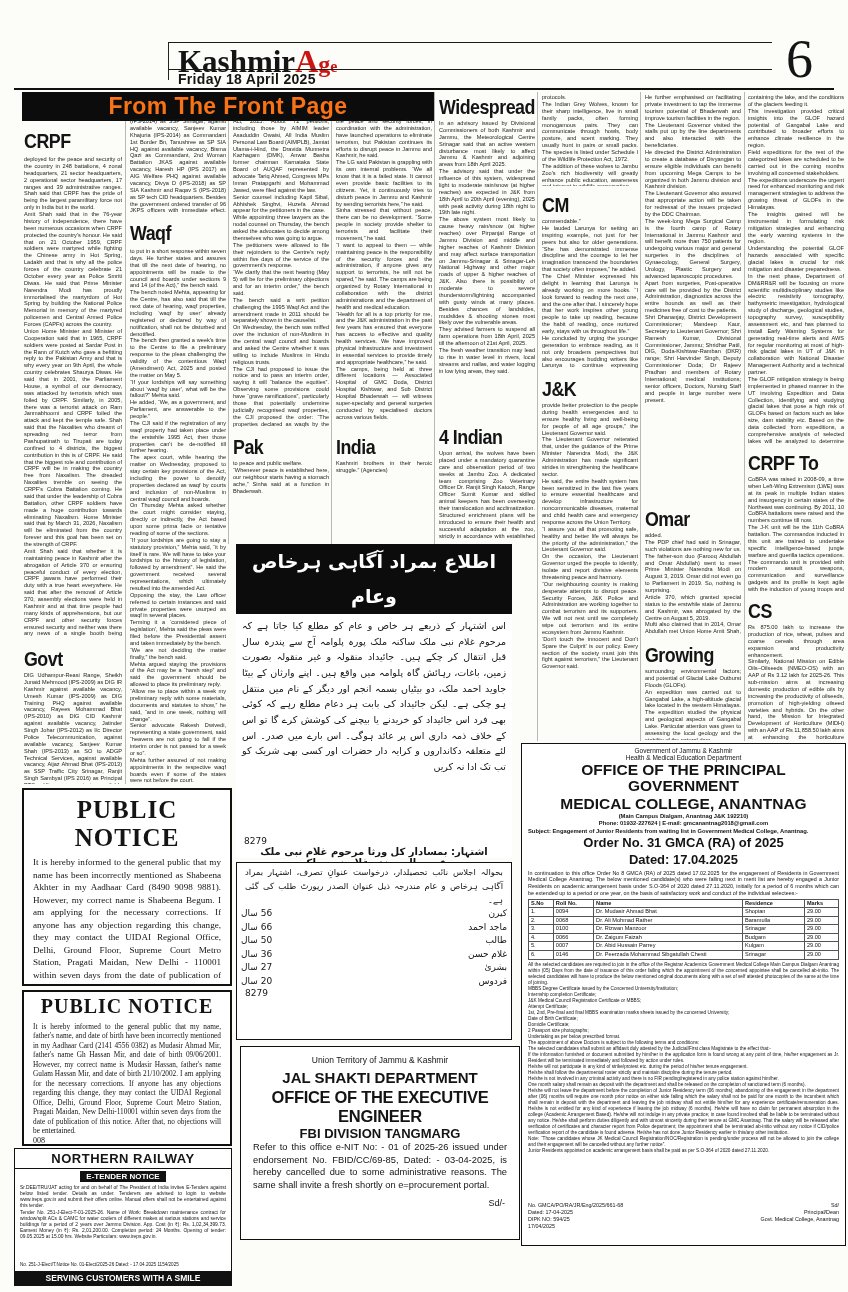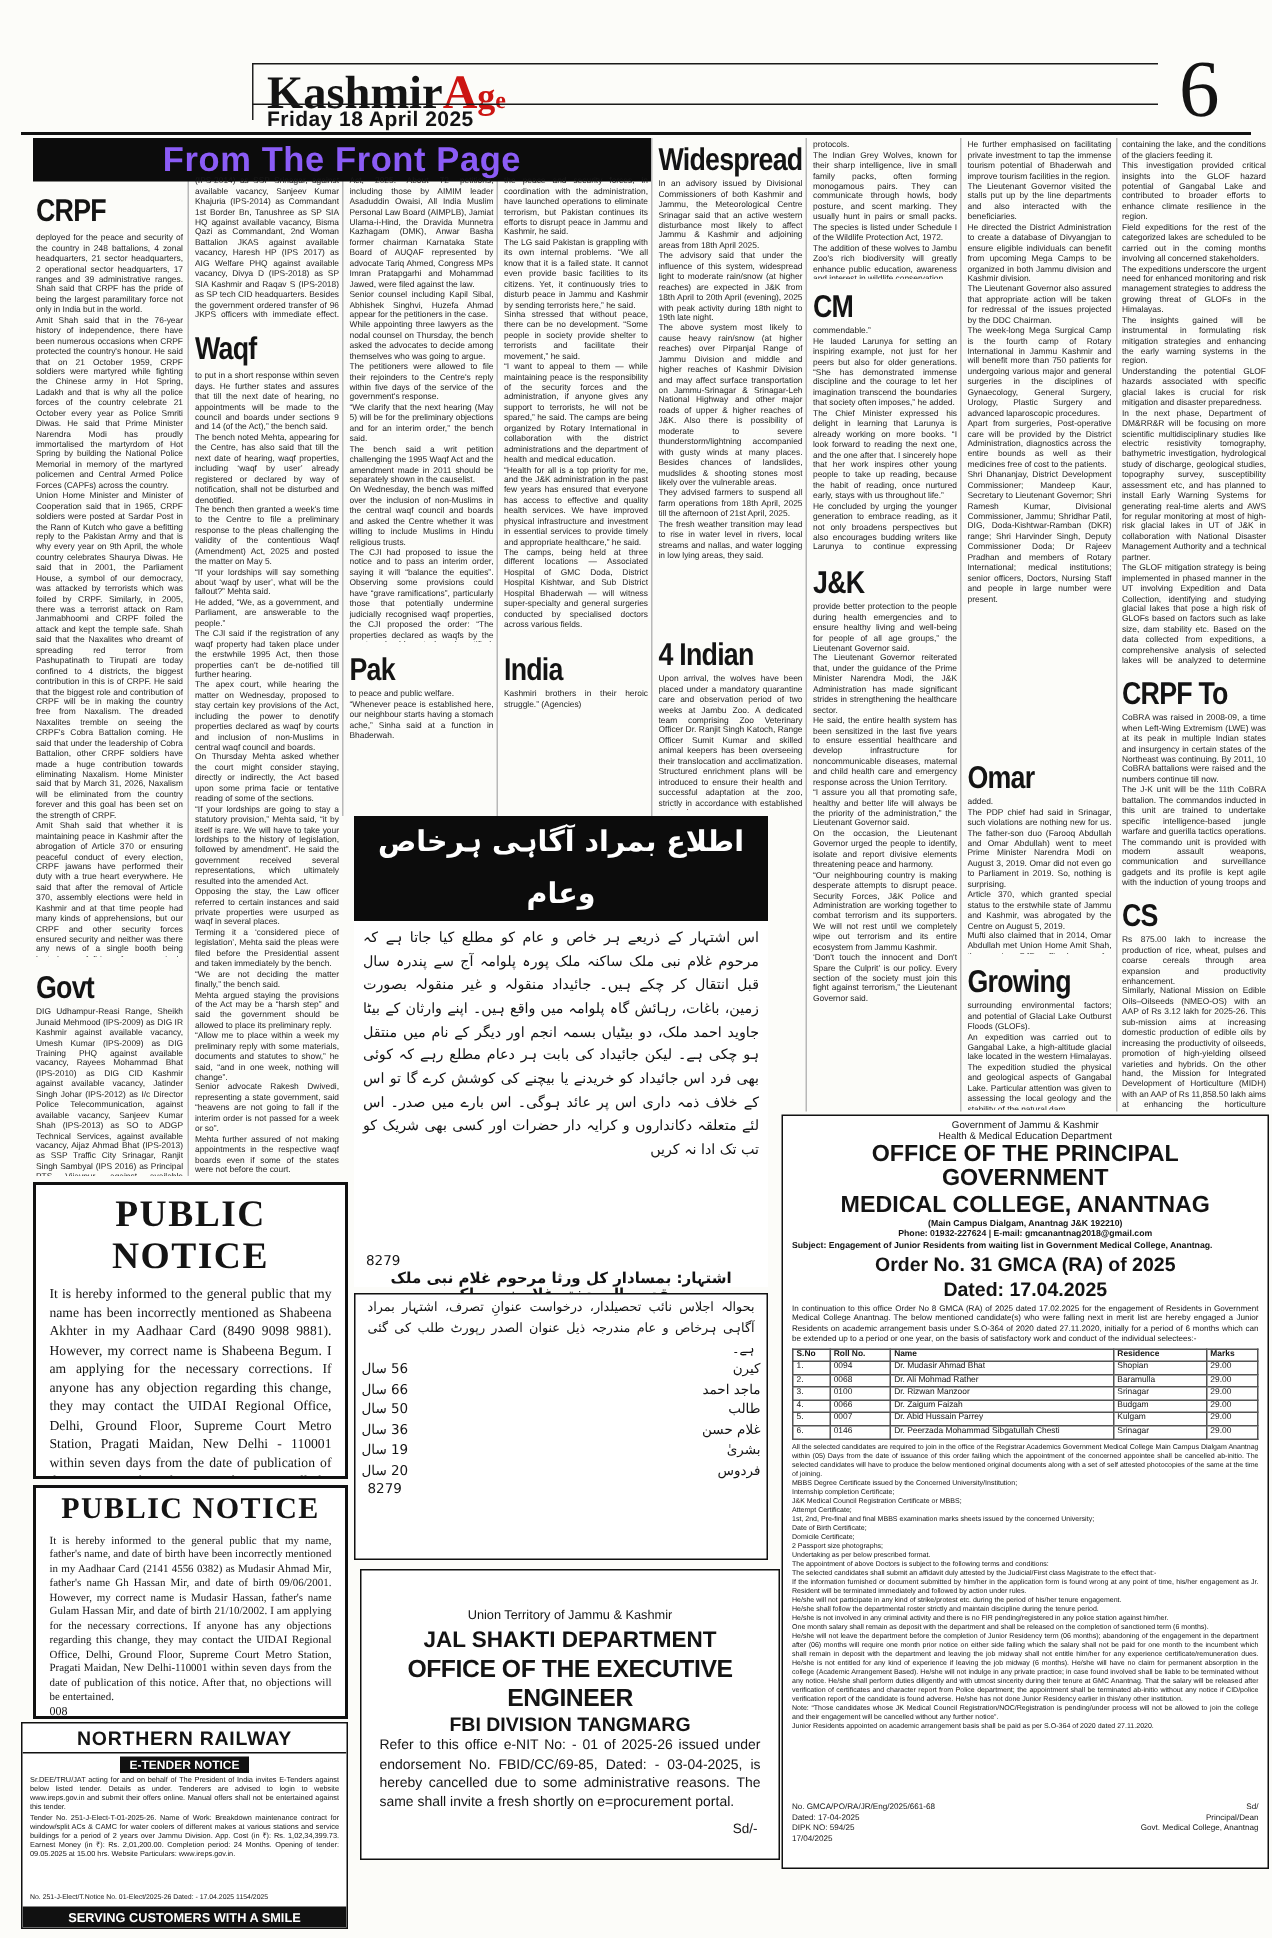--- a/index.html
+++ b/index.html
@@ -10,21 +10,21 @@
   .vline{position:absolute;width:1px;background:#b8b8b8;}
   
   .brand{font-family:"Liberation Serif",serif;font-weight:700;font-size:24px;line-height:1;white-space:nowrap;}
   .brand .k{font-size:31px;}
   .brand .red{color:#cc1512;}
   .brand .a{font-size:32px;}
   .brand .e{font-size:16px;}
   .mast-date{font-weight:700;font-size:14px;letter-spacing:.3px;}
   .pageno{font-family:"Liberation Serif",serif;font-size:54px;line-height:1;}
   
-  .front-banner{background:#0c0c0c;color:#8b5cf6;font-weight:800;font-size:23px;
+  .front-banner{background:#0c0c0c;color:#f97316;font-weight:800;font-size:23px;
                 text-align:center;line-height:29px;letter-spacing:.4px;}
   
   .headline{font-weight:800;font-size:21px;line-height:1;letter-spacing:-.6px;
             transform:scaleX(.85);transform-origin:0 50%;white-space:nowrap;}
   .body-text{font-size:5.6px;line-height:1.23;text-align:justify;white-space:pre-line;
              overflow:hidden;color:#1c1c1c;}
   
   .urdu{direction:rtl;font-family:"DejaVu Sans",sans-serif;}
   .urdu-banner{background:#0c0c0c;color:#fff;font-size:19px;font-weight:700;
                text-align:center;line-height:35px;}
@@ -41,21 +41,21 @@
   .rail-title{font-weight:800;font-size:13px;text-align:center;letter-spacing:.5px;
               border-bottom:1.5px solid #111;padding:2px 0;}
   .rail-sub{background:#111;color:#fff;font-weight:700;font-size:8px;text-align:center;
             width:40%;margin:2px auto;padding:1px 0;}
   .rail-body{font-size:4.9px;line-height:1.25;text-align:justify;padding:1px 5px;white-space:pre-line;}
   .rail-foot{font-size:4.6px;padding:0 5px;}
   .rail-slogan{background:#111;color:#fff;font-weight:700;font-size:8.5px;text-align:center;
                padding:2px 0;position:absolute;bottom:0;left:0;right:0;}
   
   .jal{border:1.5px solid #111;background:#fff;text-align:center;overflow:hidden;}
-  .jal .l1{font-size:8.5px;margin-top:24px;}
+  .jal .l1{font-size:8.5px;margin-top:8px;}
   .jal .l2{font-weight:800;font-size:15px;margin-top:4px;}
   .jal .l3{font-weight:800;font-size:16.5px;margin-top:2px;letter-spacing:-.3px;}
   .jal .l4{font-weight:800;font-size:13px;}
   .jal .l5{font-weight:800;font-size:19px;margin:8px 0 6px 0;}
   .jal-body{font-size:9.3px;line-height:1.35;text-align:justify;padding:0 12px;}
   .jal-sig{font-size:9px;text-align:right;padding:6px 14px 0 0;line-height:1.35;}
   
   .med{border:1.5px solid #111;background:#fff;overflow:hidden;padding:3px 6px;}
   .med .g1{font-size:6.5px;text-align:center;}
   .med .t1{font-weight:800;font-size:15.5px;text-align:center;line-height:1.05;margin-top:1px;}
@@ -223,21 +223,21 @@
     <div class="urdu-row">
         <span>طالب</span>
         <span>50 سال</span>
       </div>
     <div class="urdu-row">
         <span>غلام حسن</span>
         <span>36 سال</span>
       </div>
     <div class="urdu-row">
         <span>بشریٰ</span>
-        <span>19 سال</span>
+        <span>27 سال</span>
       </div>
     <div class="urdu-row">
         <span>فردوس</span>
         <span>20 سال</span>
       </div>
     <div style="font-size:9px;padding:0 8px;direction:ltr;">8279</div>
   </div>
 
   <div class="abs pn" style="left:22px;top:788px;width:206px;height:194px;">
     <div class="pn-title">PUBLIC NOTICE</div>

